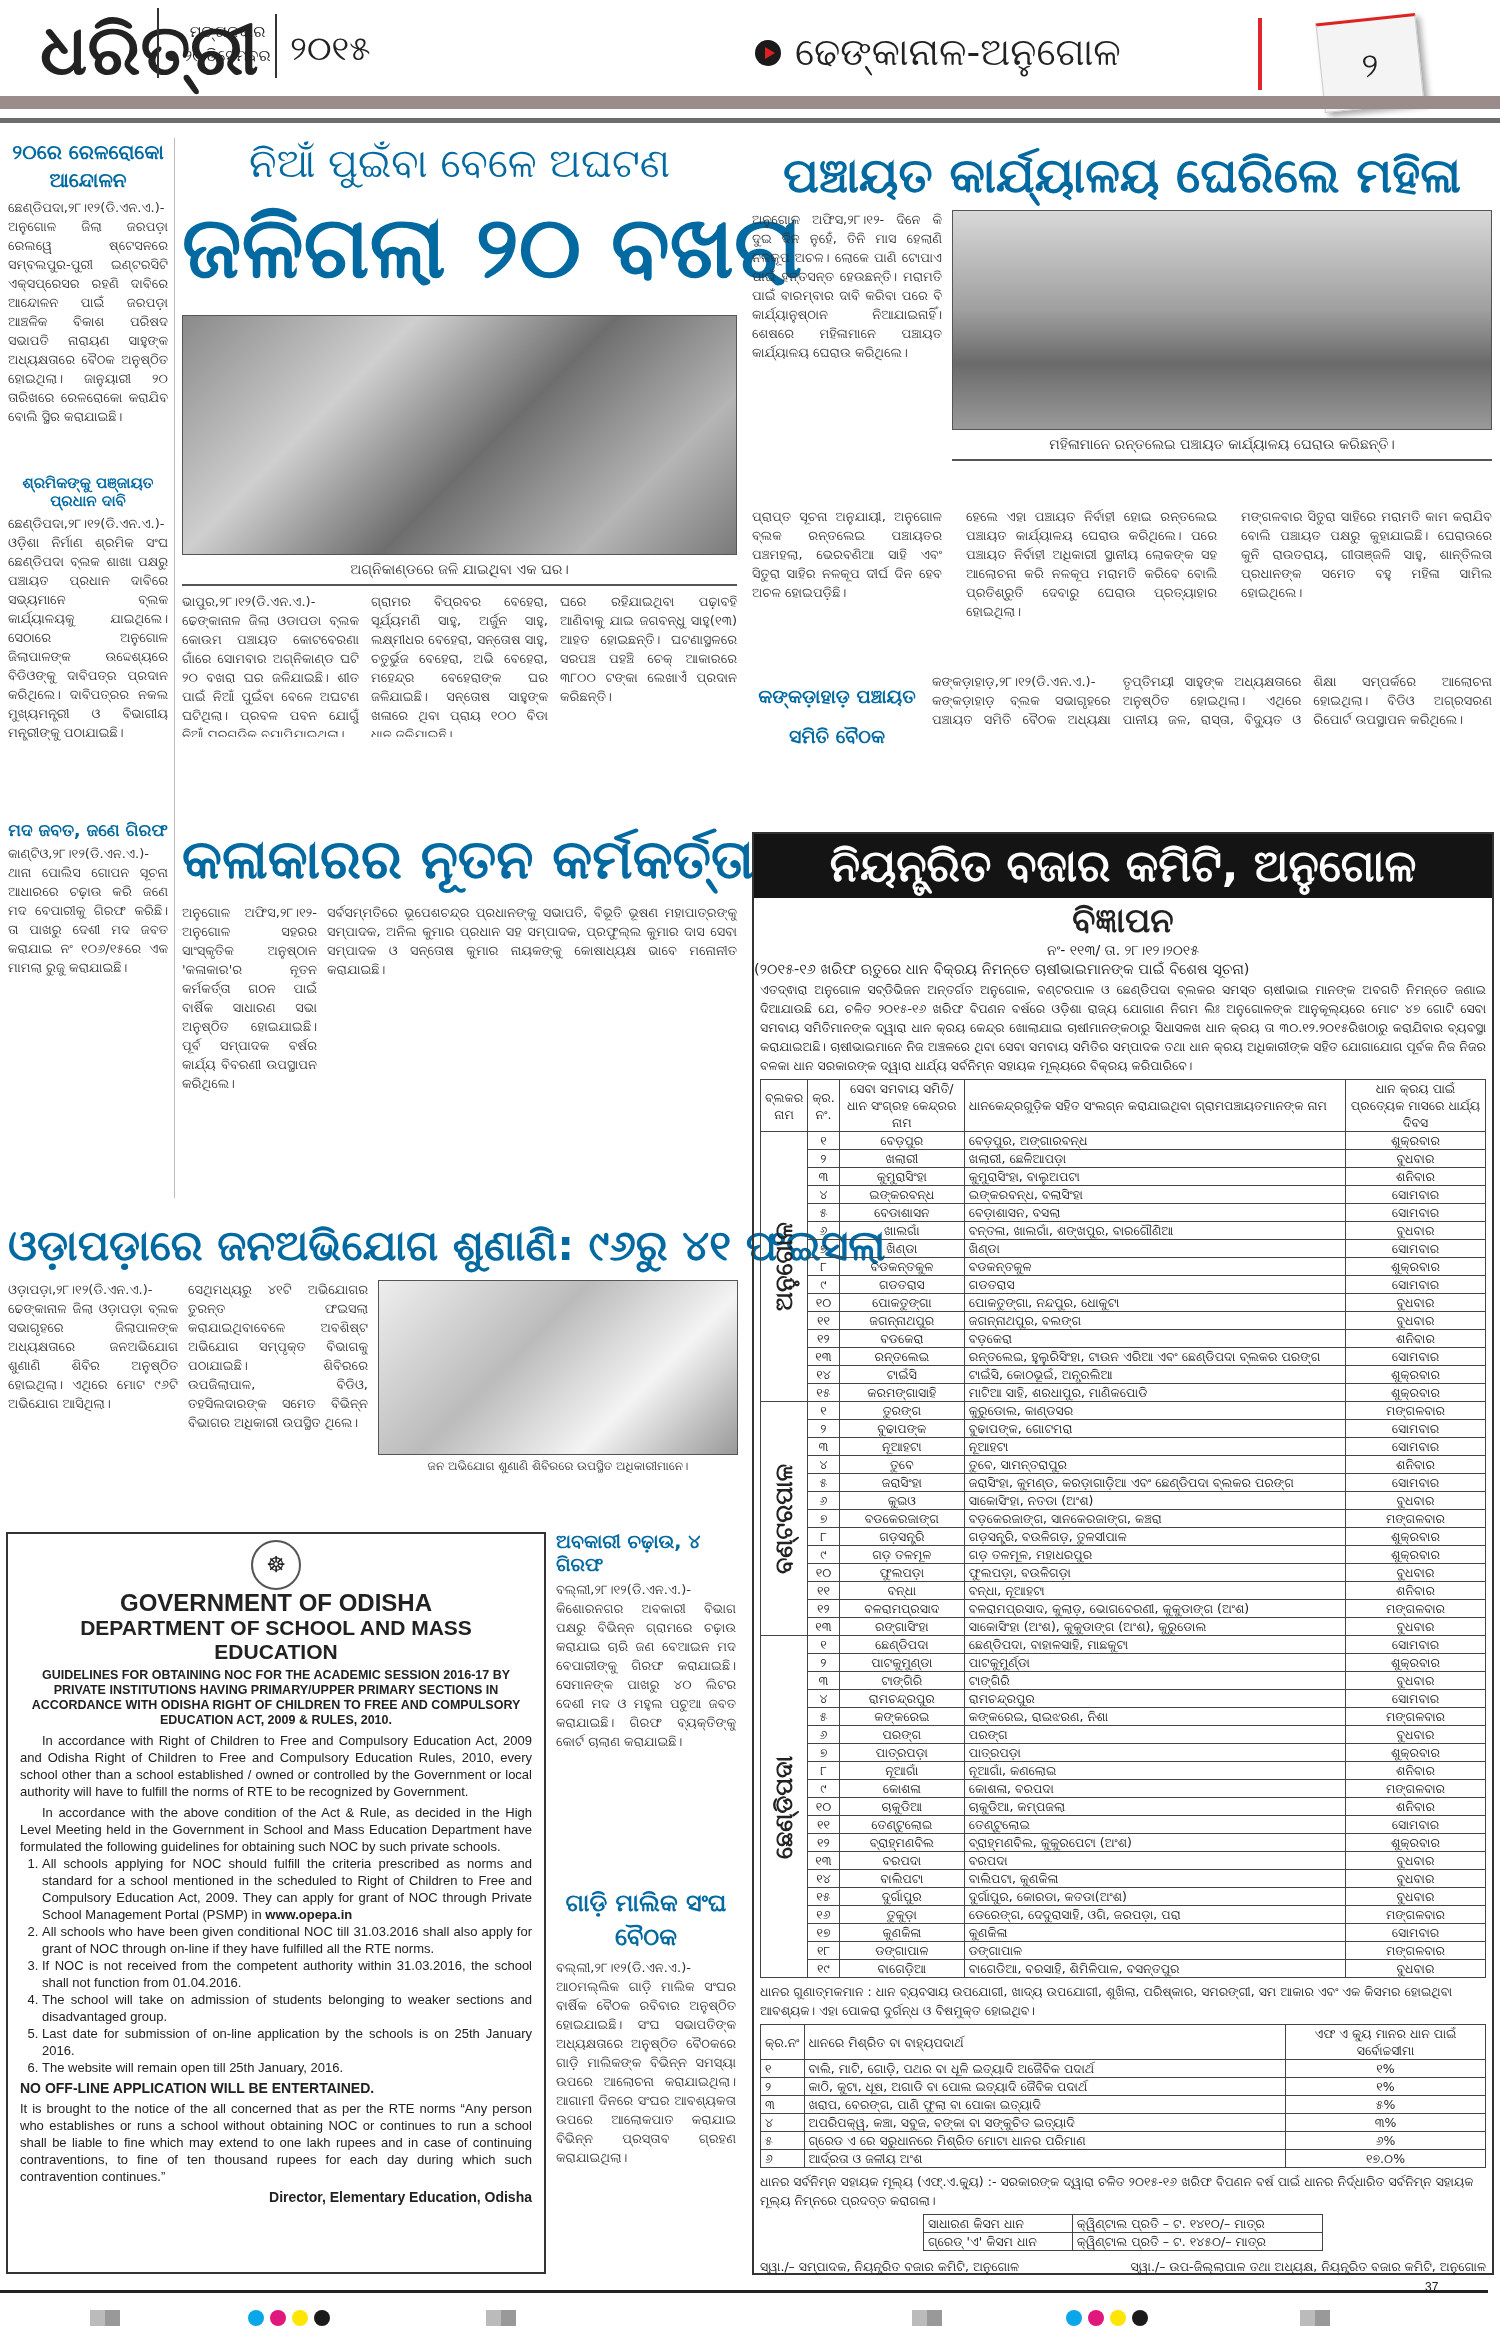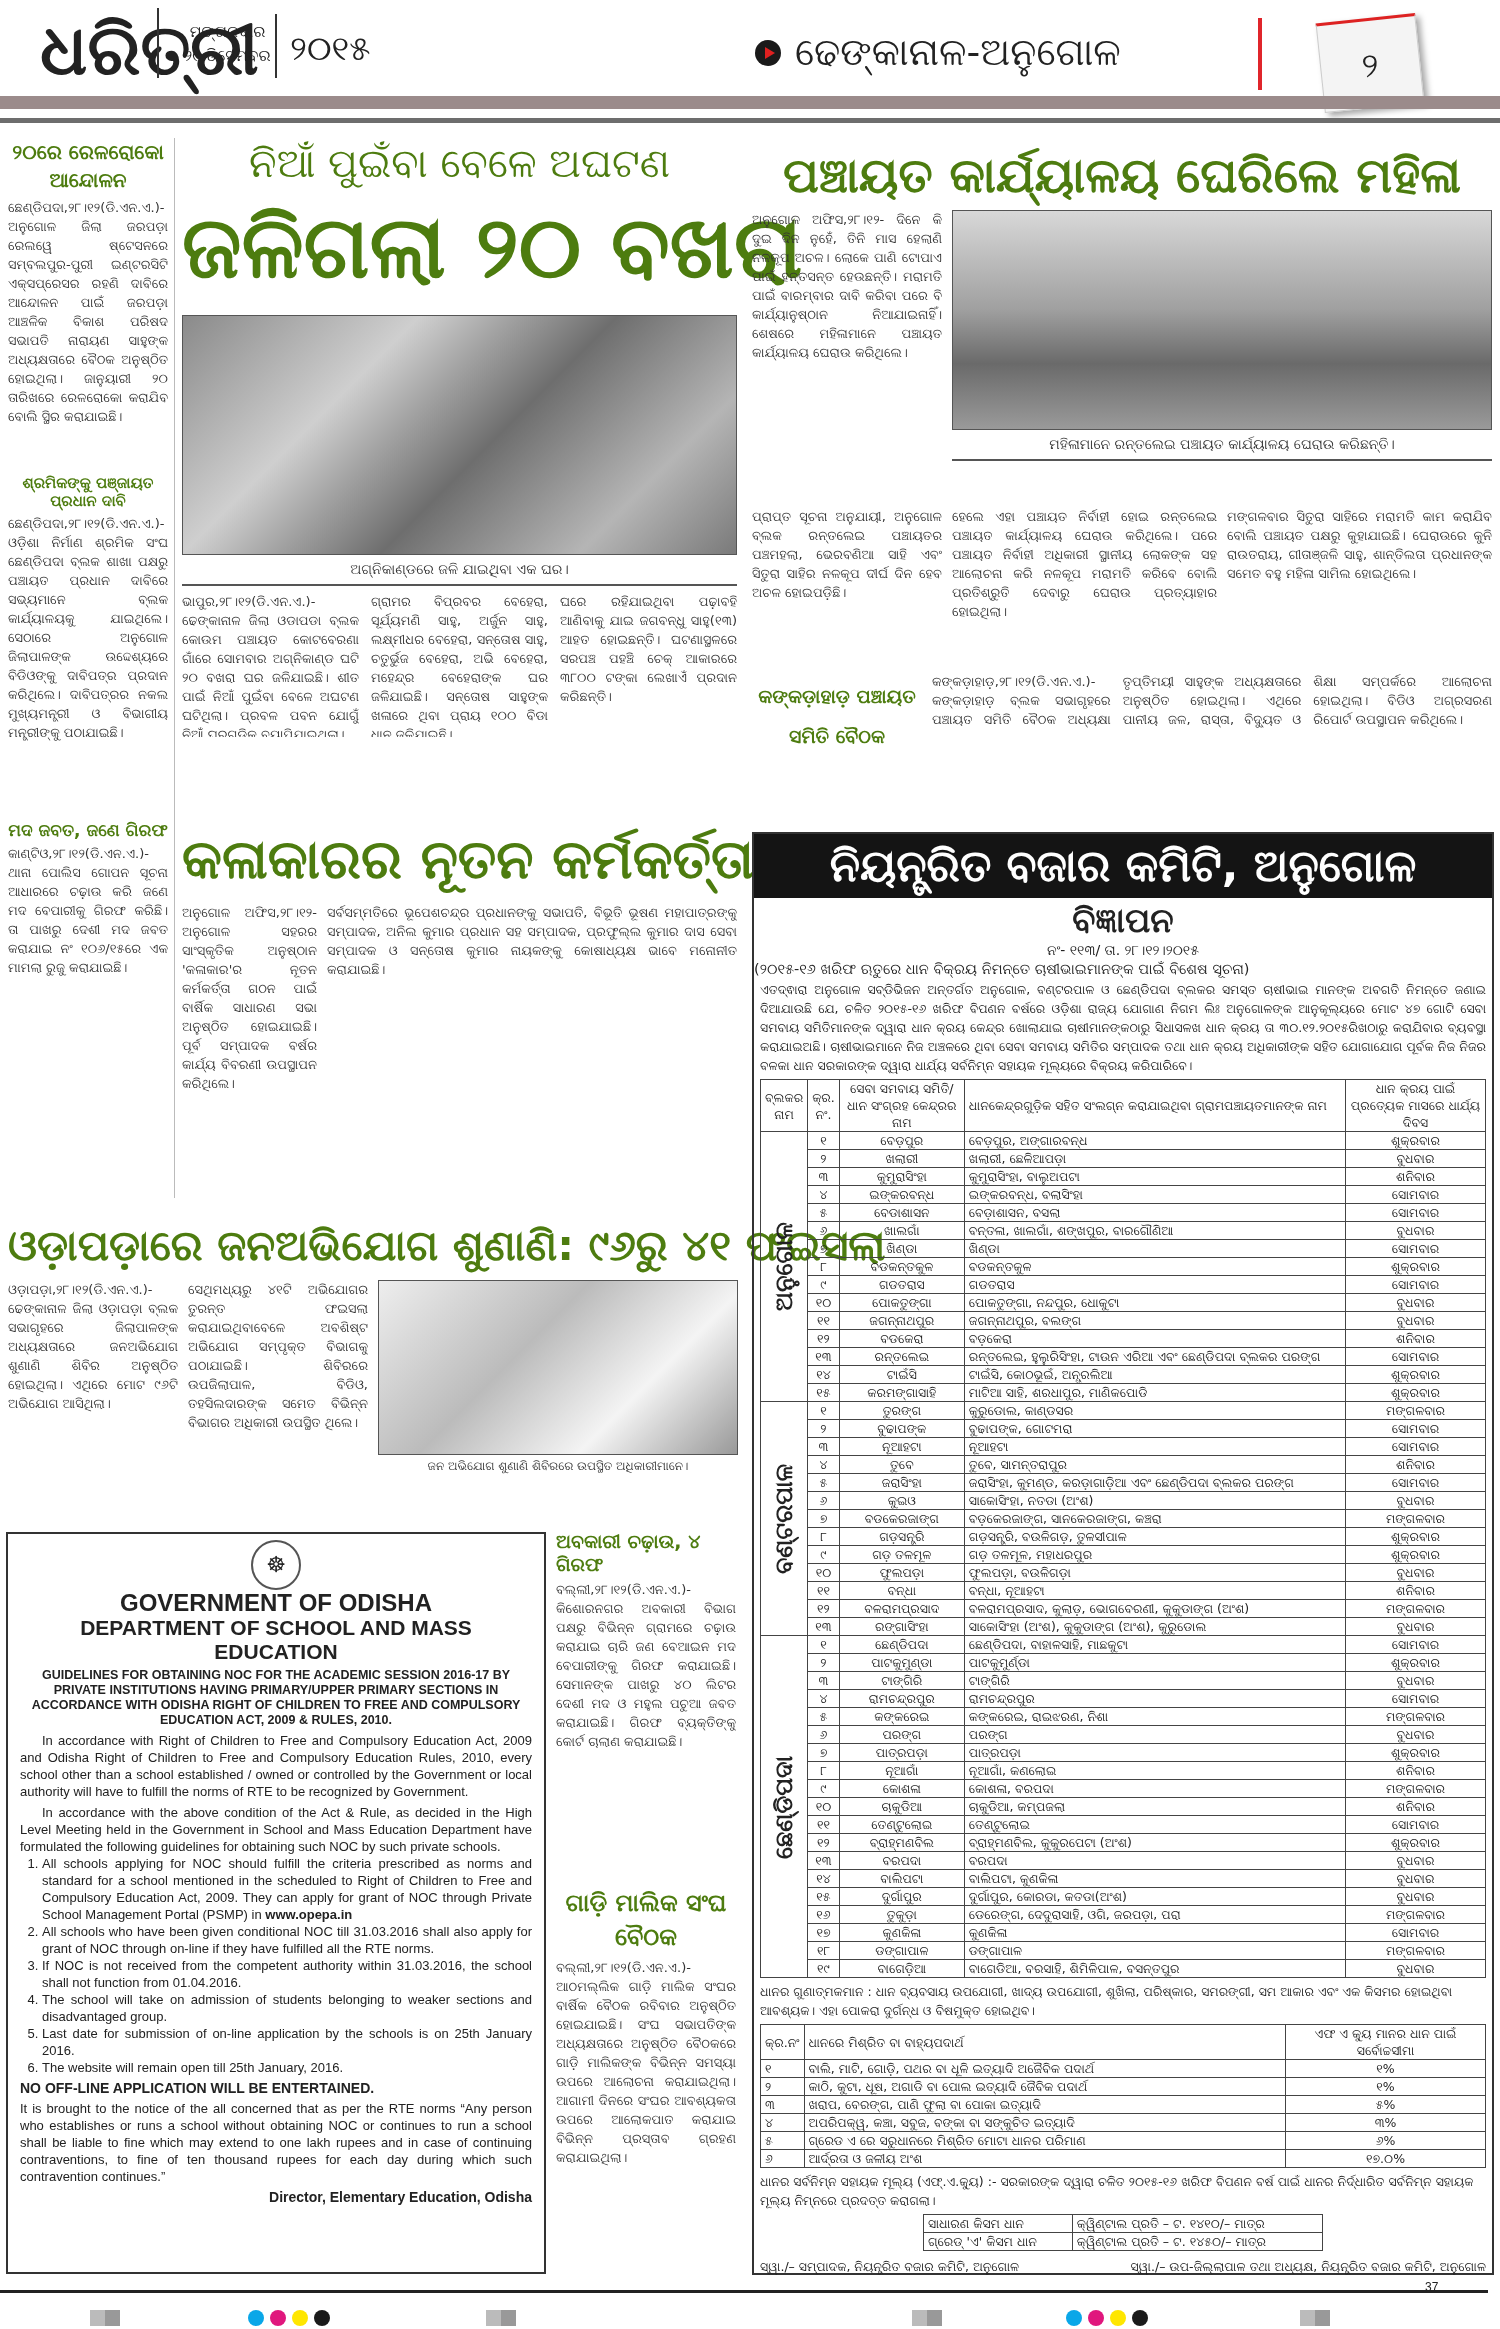--- a/index.html
+++ b/index.html
@@ -11,21 +11,21 @@
 .hdr-year{left:290px;top:28px;font-size:34px}
 .hdr-section{left:755px;top:30px;font-size:38px;display:flex;align-items:center;gap:14px}
 .play{width:26px;height:26px;border-radius:50%;background:#1a1a1a;position:relative}
 .play:after{content:"";position:absolute;left:10px;top:7px;border-left:10px solid #e02020;border-top:6px solid transparent;border-bottom:6px solid transparent}
 .redbar{left:1258px;top:18px;width:4px;height:72px;background:#e0252b}
 .pageicon{left:1320px;top:18px;width:100px;height:90px;background:#f4f4f4;border:1px solid #ccc;transform:rotate(-6deg);box-shadow:4px 4px 6px rgba(0,0,0,.35);border-top:3px solid #d22;text-align:center;font-size:34px;padding-top:24px}
 .band1{left:0;top:96px;width:1500px;height:13px;background:#9b8b8b}
 .band2{left:0;top:118px;width:1500px;height:5px;background:#6d6d6d}
 .txt{font-size:13px;line-height:19px;color:#333;text-align:justify;overflow:hidden}
 .colrule{background:#bbb;width:1px}
-.hl{font-weight:bold;color:#4d7c0f;white-space:nowrap}
+.hl{font-weight:bold;color:#0369a1;white-space:nowrap}
 .photo{background:linear-gradient(135deg,#8a8a8a,#cfcfcf 30%,#6e6e6e 55%,#b5b5b5 80%,#7a7a7a);border:1px solid #555}
 .cap{font-size:14px;text-align:center;color:#333}
 .hr{height:2px;background:#555}
 .ad{border:2px solid #333}
 .ad-title{background:#141414;color:#fff;text-align:center;font-size:44px;font-weight:bold;height:64px;line-height:64px}
 table{border-collapse:collapse;width:100%}
 td,th{border:1px solid #444;font-size:12.5px;line-height:17px;padding:0 4px;font-weight:normal;color:#222}
 .c{text-align:center}
 .eng{font-family:"Liberation Sans",sans-serif}
 .marks{display:flex;gap:6px}
@@ -125,21 +125,21 @@
 <div class="abs" style="left:752px;top:140px;width:740px">
   <div class="hl" style="font-size:48px;text-align:center;line-height:70px">ପଞ୍ଚାୟତ କାର୍ଯ୍ୟାଳୟ ଘେରିଲେ ମହିଳା</div>
   <div style="display:flex;gap:10px">
     <div class="txt" style="width:190px;height:295px">ଅନୁଗୋଳ ଅଫିସ,୨୮।୧୨- ଦିନେ କି ଦୁଇ ଦିନ ନୁହେଁ, ତିନି ମାସ ହେଲାଣି ନଳକୂପ ଅଚଳ। ଲୋକେ ପାଣି ଟୋପାଏ ପାଇଁ ହନ୍ତସନ୍ତ ହେଉଛନ୍ତି। ମରାମତି ପାଇଁ ବାରମ୍ବାର ଦାବି କରିବା ପରେ ବି କାର୍ଯ୍ୟାନୁଷ୍ଠାନ ନିଆଯାଇନାହିଁ। ଶେଷରେ ମହିଳାମାନେ ପଞ୍ଚାୟତ କାର୍ଯ୍ୟାଳୟ ଘେରାଉ କରିଥିଲେ।</div>
     <div style="flex:1">
       <div class="photo" style="height:220px;background:linear-gradient(180deg,#d8d8d8,#a0a0a0 45%,#6a6a6a 70%,#9a9a9a)"></div>
       <div class="cap" style="margin-top:6px">ମହିଳାମାନେ ରନ୍ତଲେଇ ପଞ୍ଚାୟତ କାର୍ଯ୍ୟାଳୟ ଘେରାଉ କରିଛନ୍ତି।</div>
       <div class="hr" style="margin-top:6px"></div>
     </div>
   </div>
-  <div style="display:flex;gap:10px;margin-top:2px">
+  <div style="display:flex;gap:24px;margin-top:2px">
     <div class="txt" style="width:190px;height:180px">ପ୍ରାପ୍ତ ସୂଚନା ଅନୁଯାୟୀ, ଅନୁଗୋଳ ବ୍ଲକ ରନ୍ତଲେଇ ପଞ୍ଚାୟତର ପଞ୍ଚମହଲା, ଭେରବଣିଆ ସାହି ଏବଂ ସିତୁରା ସାହିର ନଳକୂପ ଦୀର୍ଘ ଦିନ ହେବ ଅଚଳ ହୋଇପଡ଼ିଛି।</div>
     <div class="txt" style="flex:1;height:180px">ହେଲେ ଏହା ପଞ୍ଚାୟତ ନିର୍ବାହୀ ହୋଇ ରନ୍ତଲେଇ ପଞ୍ଚାୟତ କାର୍ଯ୍ୟାଳୟ ଘେରାଉ କରିଥିଲେ। ପରେ ପଞ୍ଚାୟତ ନିର୍ବାହୀ ଅଧିକାରୀ ସ୍ଥାନୀୟ ଲୋକଙ୍କ ସହ ଆଲୋଚନା କରି ନଳକୂପ ମରାମତି କରିବେ ବୋଲି ପ୍ରତିଶ୍ରୁତି ଦେବାରୁ ଘେରାଉ ପ୍ରତ୍ୟାହାର ହୋଇଥିଲା।</div>
     <div class="txt" style="flex:1;height:180px">ମଙ୍ଗଳବାର ସିତୁରା ସାହିରେ ମରାମତି କାମ କରାଯିବ ବୋଲି ପଞ୍ଚାୟତ ପକ୍ଷରୁ କୁହାଯାଇଛି। ଘେରାଉରେ କୁନି ରାଉତରାୟ, ଗୀତାଞ୍ଜଳି ସାହୁ, ଶାନ୍ତିଲତା ପ୍ରଧାନଙ୍କ ସମେତ ବହୁ ମହିଳା ସାମିଲ ହୋଇଥିଲେ।</div>
   </div>
 </div>
 
 <div class="abs" style="left:752px;top:672px;width:740px;display:flex;gap:10px">
   <div class="hl" style="width:170px;font-size:19px;white-space:normal;text-align:center;line-height:40px;padding-top:4px">କଙ୍କଡ଼ାହାଡ଼ ପଞ୍ଚାୟତ ସମିତି ବୈଠକ</div>
   <div class="txt" style="flex:1;height:135px;column-count:3;column-gap:12px">କଙ୍କଡ଼ାହାଡ଼,୨୮।୧୨(ଡି.ଏନ.ଏ.)- କଙ୍କଡ଼ାହାଡ଼ ବ୍ଲକ ସଭାଗୃହରେ ପଞ୍ଚାୟତ ସମିତି ବୈଠକ ଅଧ୍ୟକ୍ଷା ତୃପ୍ତିମୟୀ ସାହୁଙ୍କ ଅଧ୍ୟକ୍ଷତାରେ ଅନୁଷ୍ଠିତ ହୋଇଥିଲା। ଏଥିରେ ପାନୀୟ ଜଳ, ରାସ୍ତା, ବିଦ୍ୟୁତ ଓ ଶିକ୍ଷା ସମ୍ପର୍କରେ ଆଲୋଚନା ହୋଇଥିଲା। ବିଡିଓ ଅଗ୍ରସରଣ ରିପୋର୍ଟ ଉପସ୍ଥାପନ କରିଥିଲେ।</div>
 </div>

